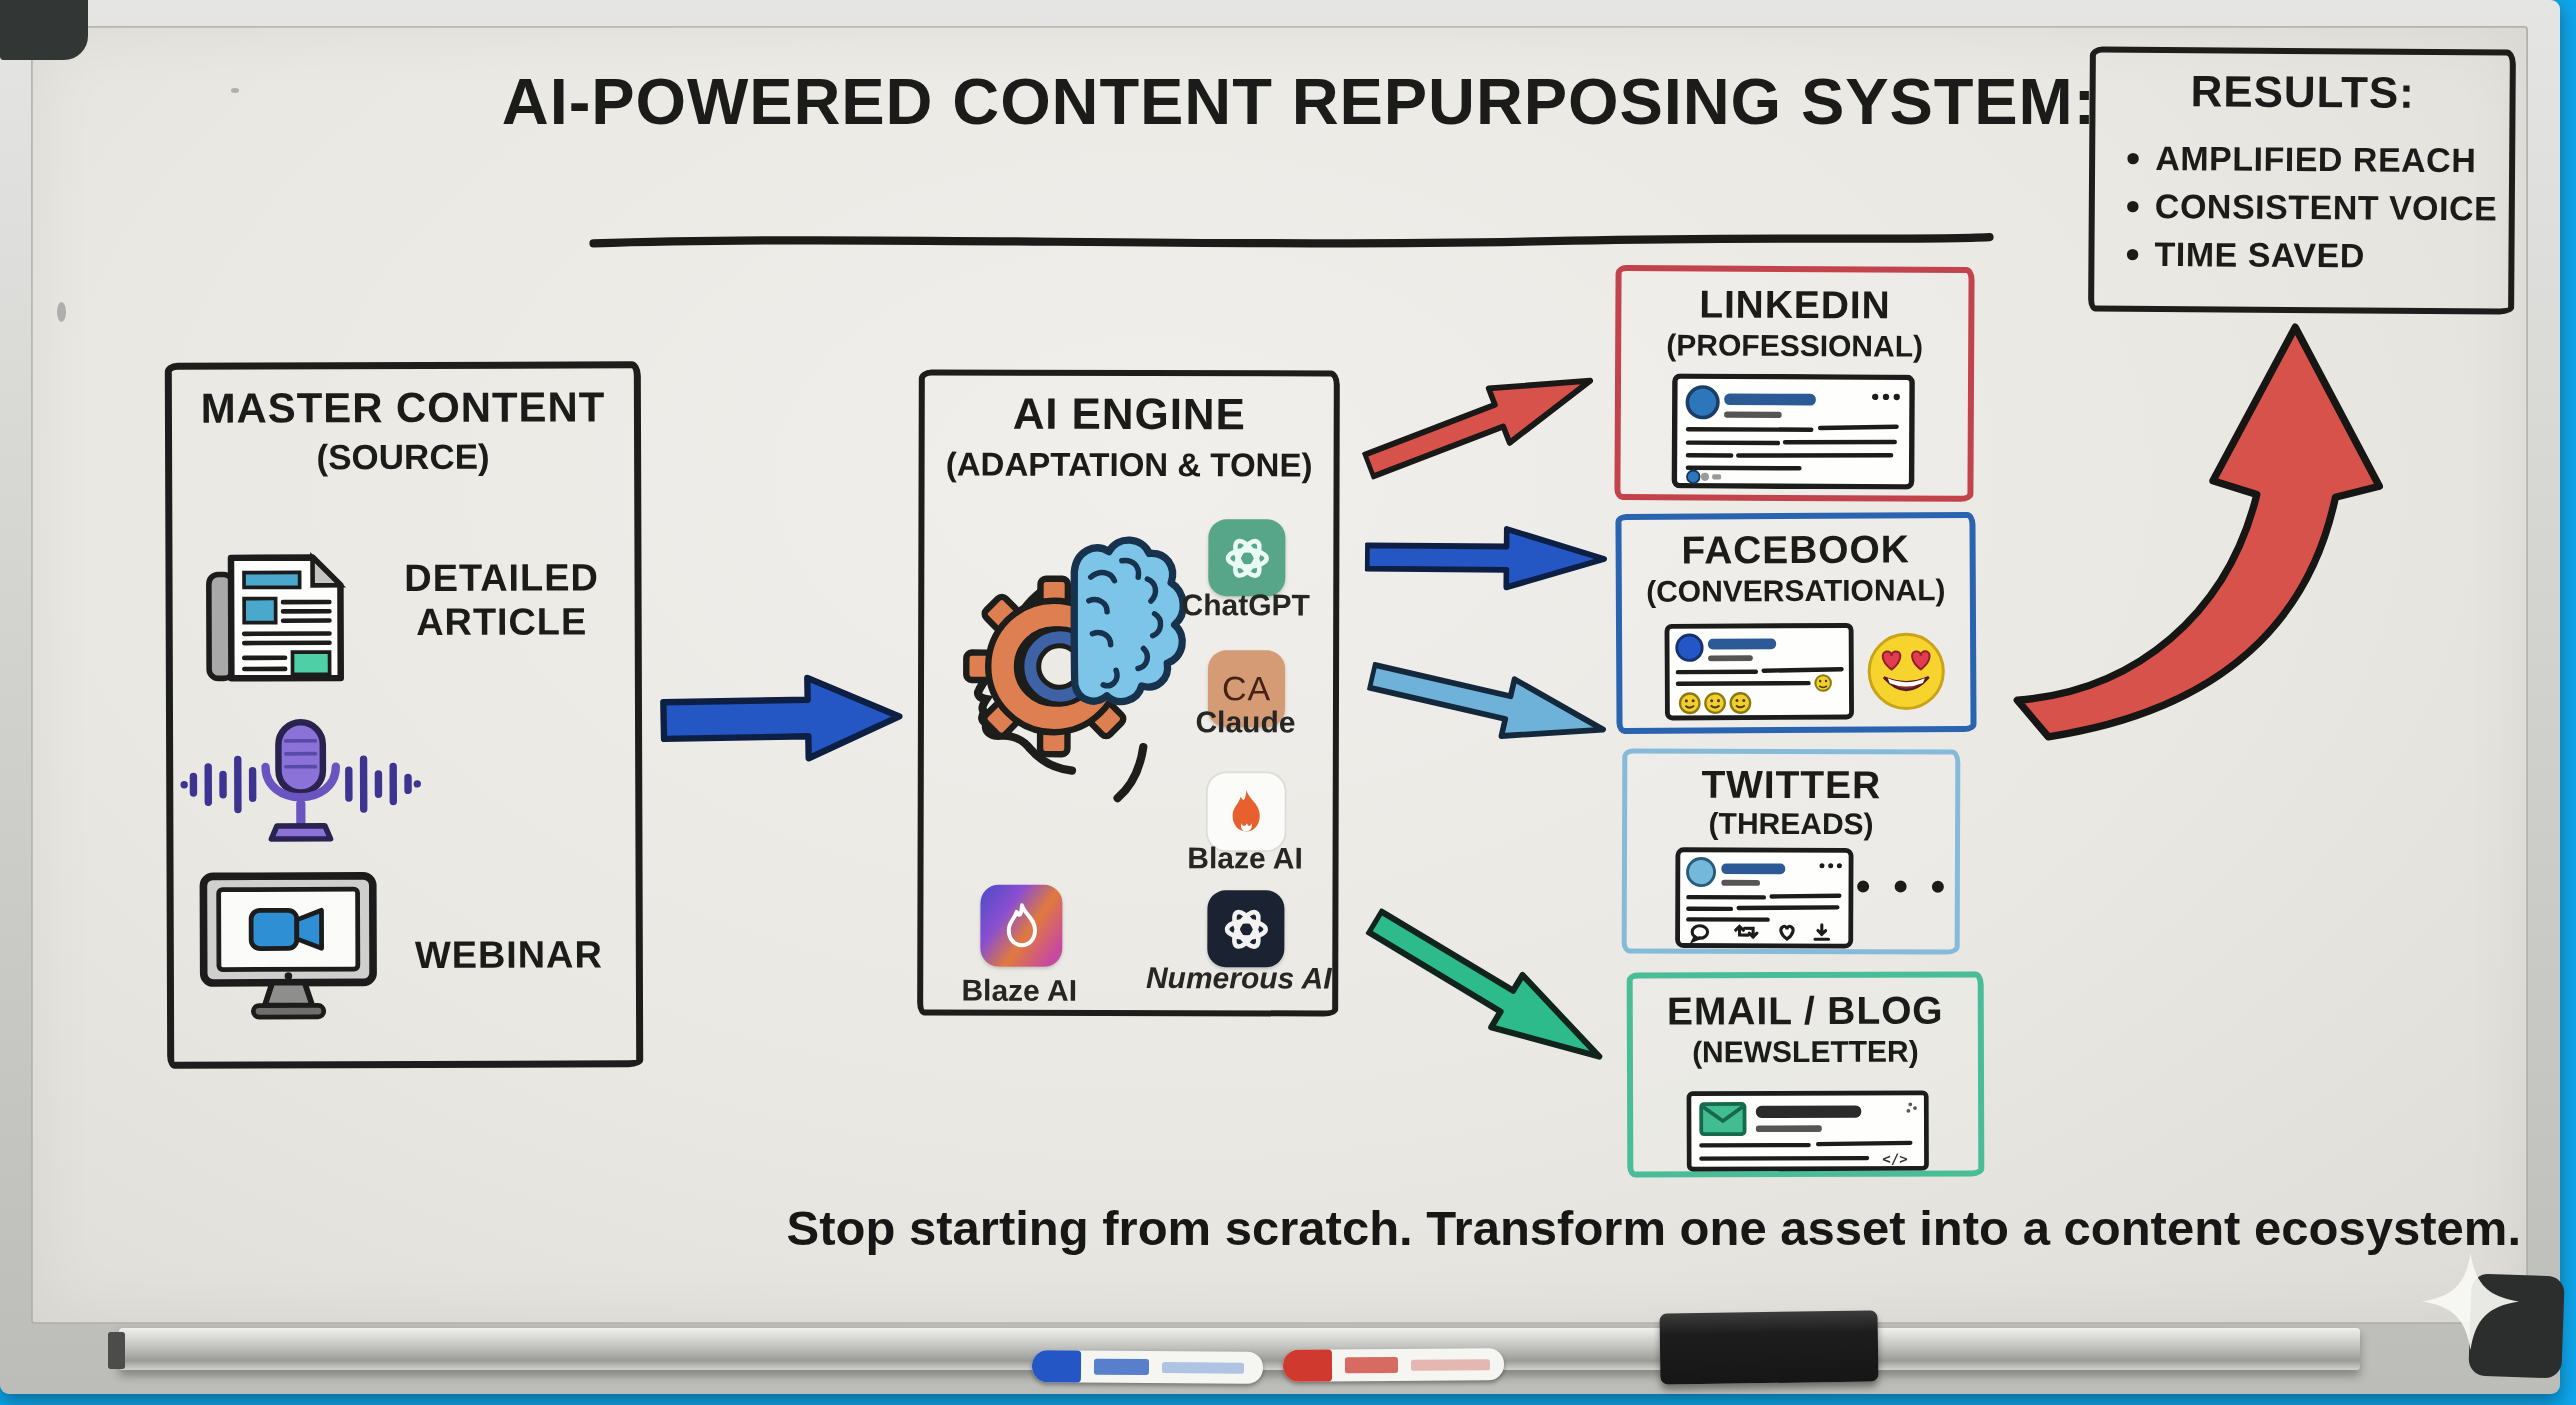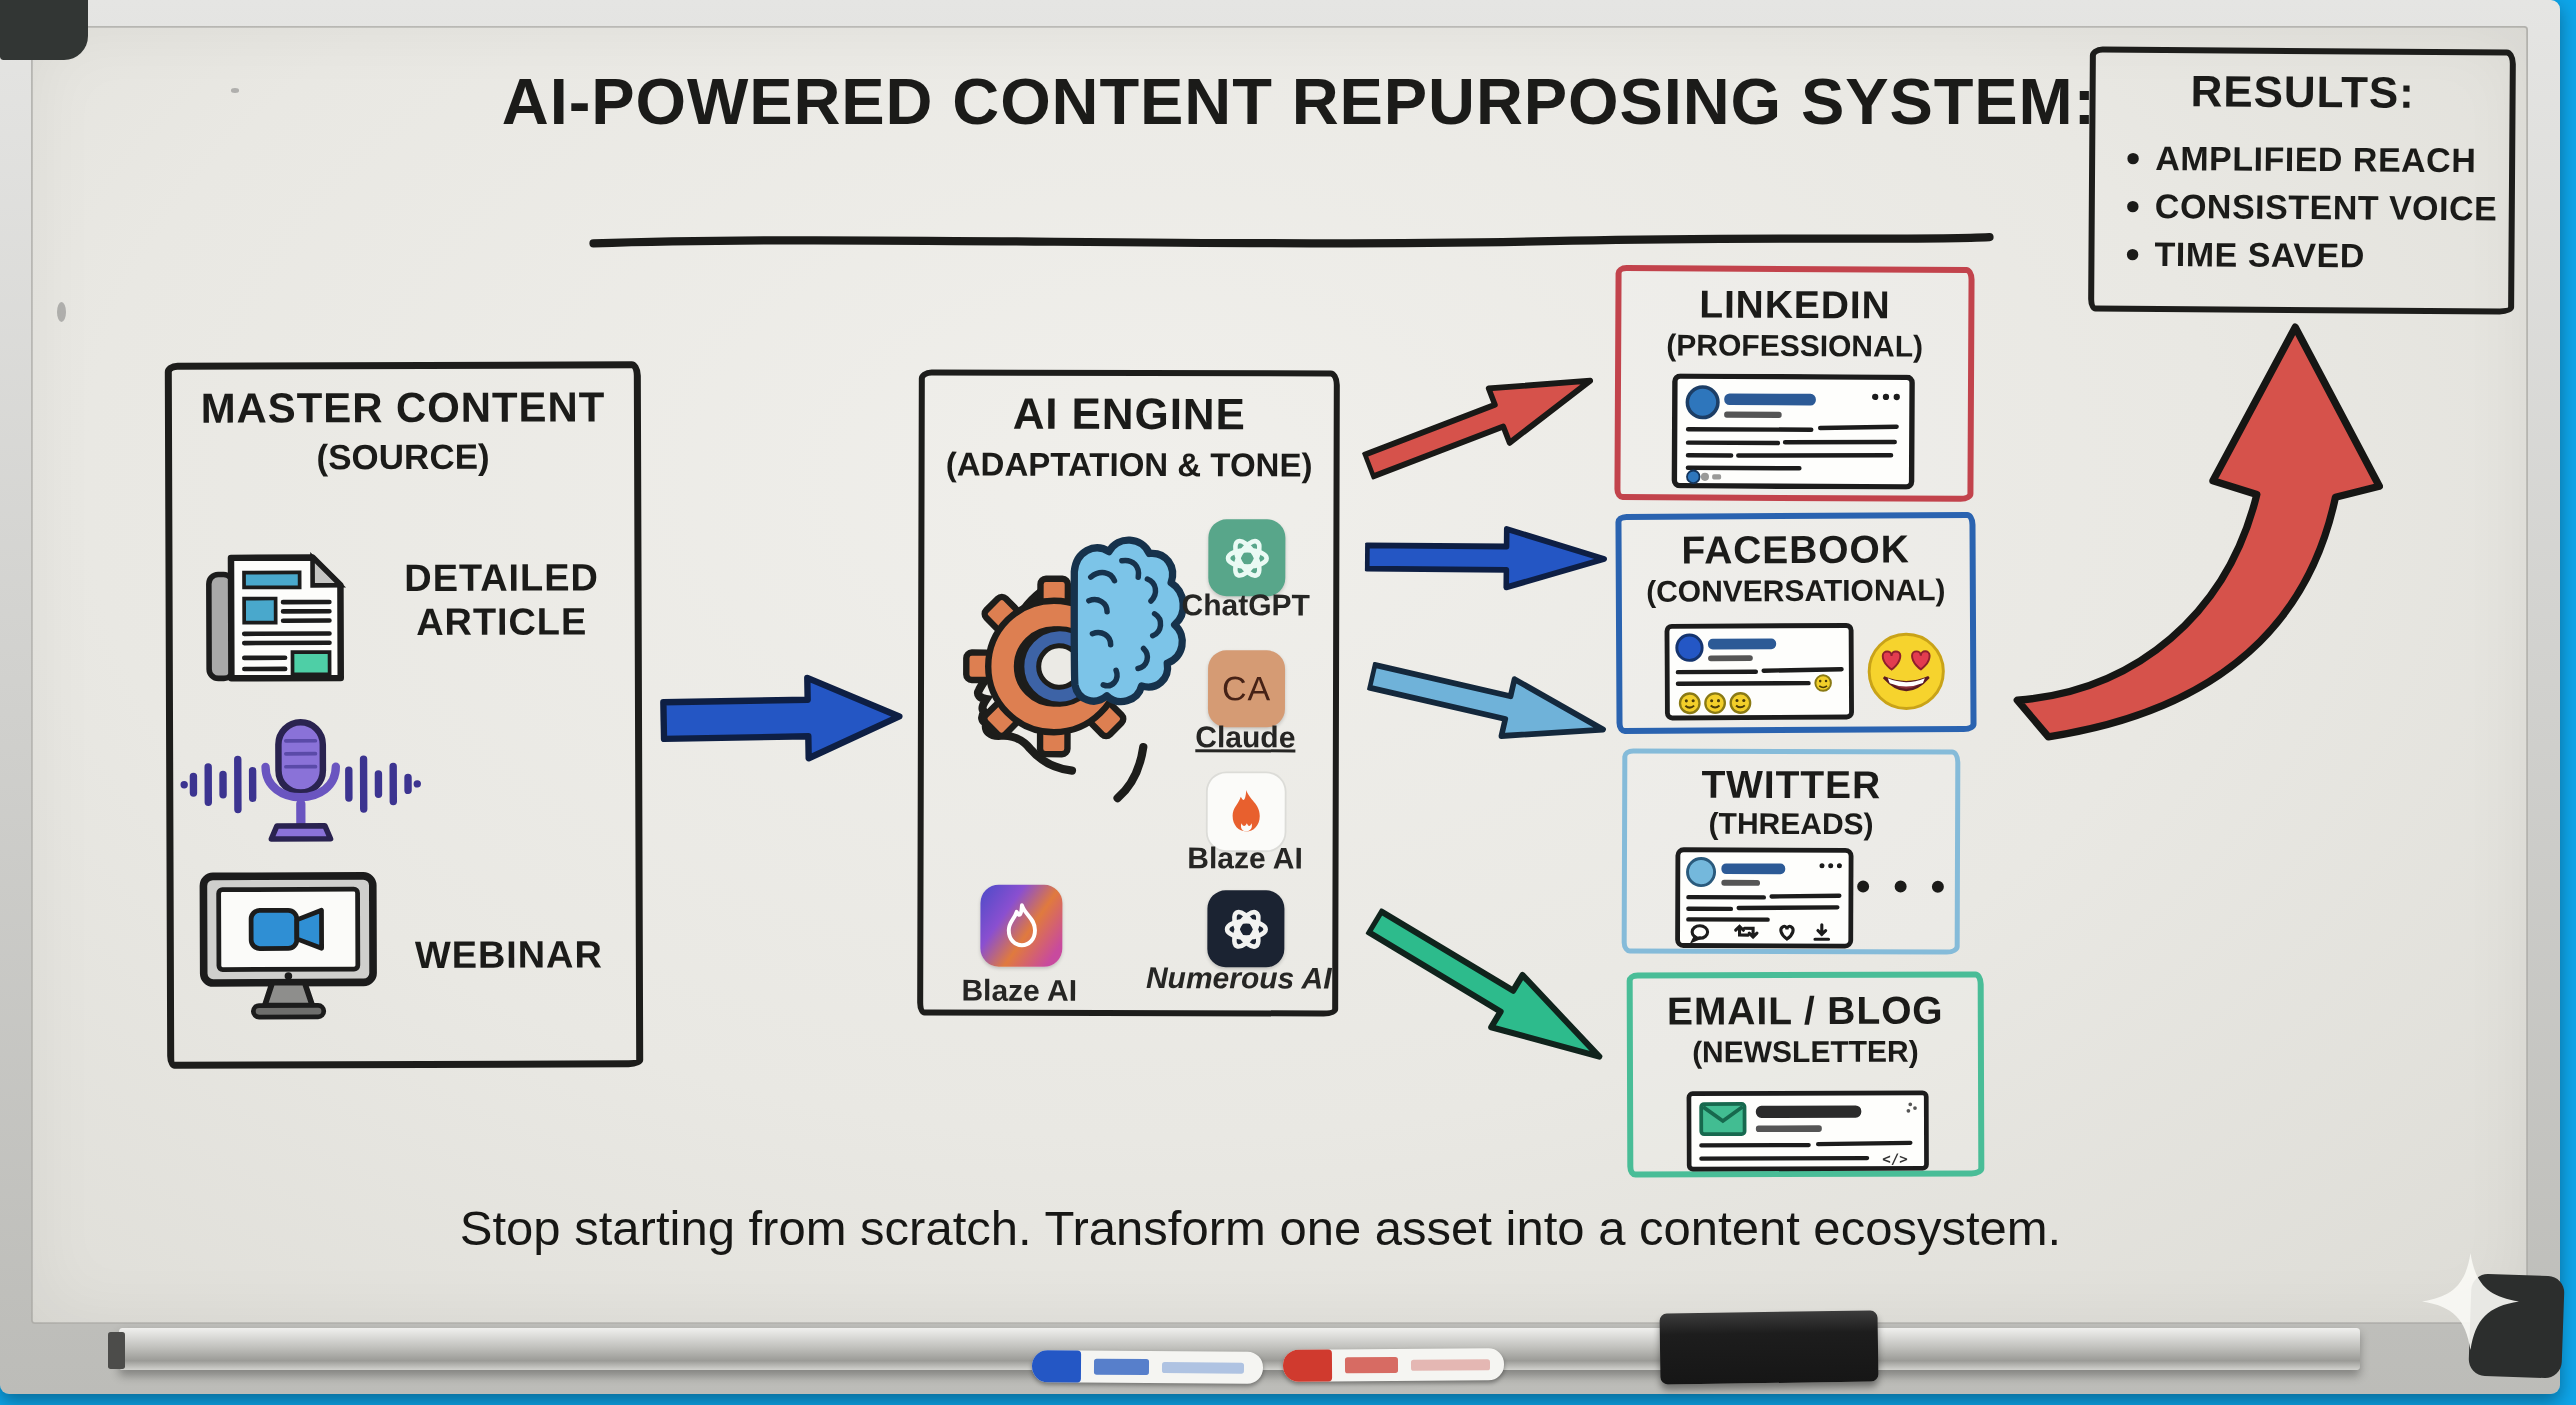--- a/index.html
+++ b/index.html
@@ -59,22 +59,22 @@
   .p-tone { position:absolute; left:0; right:0; text-align:center; font-size:30px; font-weight:bold;
             color:#1b1b19; }
   .linkedin { left:1615px; top:266px;  width:359px; height:235px; border-color:#c2434c; transform:rotate(.3deg); }
   .facebook { left:1616px; top:513px;  width:360px; height:220px; border-color:#2a63b0; transform:rotate(-.3deg); }
   .twitter  { left:1622px; top:749px;  width:338px; height:205px; border-color:#85bbd9; transform:rotate(.2deg); }
   .email    { left:1627px; top:972px; width:357px; height:205px; border-color:#49bd97; transform:rotate(-.2deg); }
   .thread-dots { position:absolute; left:229px; top:108px; width:101px; font-size:42px; font-weight:bold;
                  color:#1b1b19; letter-spacing:5.5px; }
 
   .arrow { position:absolute; }
-  .tagline { position:absolute; left:0; right:55px; top:1200px; text-align:center;
-             font-size:49px; font-weight:normal; color:#171715; letter-spacing:0; }
+  .tagline { position:absolute; left:0; right:55px; top:1200px; text-align:right;
+             font-size:49px; font-weight:bold; color:#171715; letter-spacing:0; }
 
   
   .rail { position:absolute; left:119px; top:1328px; width:2241px; height:42px;
           background:linear-gradient(180deg,#f0f0ee,#c2c2be 45%,#9b9b97 78%,#d2d2ce);
           border-radius:3.7px; box-shadow:0 5.5px 9.1px rgba(0,0,0,.30); }
   .rail-cap { position:absolute; left:108px; top:1332px; width:16.5px; height:37px; background:#4c4c4a; border-radius:2.7px; }
   .marker { position:absolute; height:32px; border-radius:15.6px; background:#f5f5f2;
             box-shadow:0 2.7px 4.6px rgba(0,0,0,.35); display:flex; align-items:center; }
   .marker .cap { width:49px; height:32px; border-radius:15.6px 3.7px 3.7px 15.6px; }
   .marker .label-strip { height:16.5px; border-radius:2.7px; margin-left:12.8px; opacity:.8; }
@@ -229,21 +229,21 @@
         <ellipse cx="42" cy="42" rx="27" ry="11.5" transform="rotate(60 42 42)"></ellipse>
         <ellipse cx="42" cy="42" rx="27" ry="11.5" transform="rotate(120 42 42)"></ellipse>
       </g>
         </svg>
     </div>
     <div class="tile-label" style="left:221px;top:212px;">ChatGPT</div>
 
     <div class="tile" style="left:284px;top:274px;background:#d59b74;">
       <span class="claude-txt">CA</span>
     </div>
-    <div class="tile-label" style="left:221px;top:344px;text-decoration:underline;">Claude</div>
+    <div class="tile-label" style="left:221px;top:329px;">Claude</div>
 
     <div class="tile" style="left:284px;top:397px;background:#fbfbf9;box-shadow:0 0 0 1.8px #dcdcd8;">
       <svg width="57" height="57" viewBox="0 0 84 84">
         <path d="M42,10 C46,24 62,30 62,48 C62,62 53,71 42,71 C31,71 22,62 22,48 C22,36 30,32 34,20 C38,28 41,26 42,10 Z" fill="#e8602e"></path>
         <path d="M42,71 C48,71 52,66 50,59 C48,64 45,64 43,59 C41,64 37,64 35,59 C33,66 36,71 42,71 Z" fill="#fbfbf9"></path>
       </svg>
     </div>
     <div class="tile-label" style="left:221px;top:465px;">Blaze AI</div>
 
     <div class="tile" style="left:284px;top:514px;background:#1b2332;">

